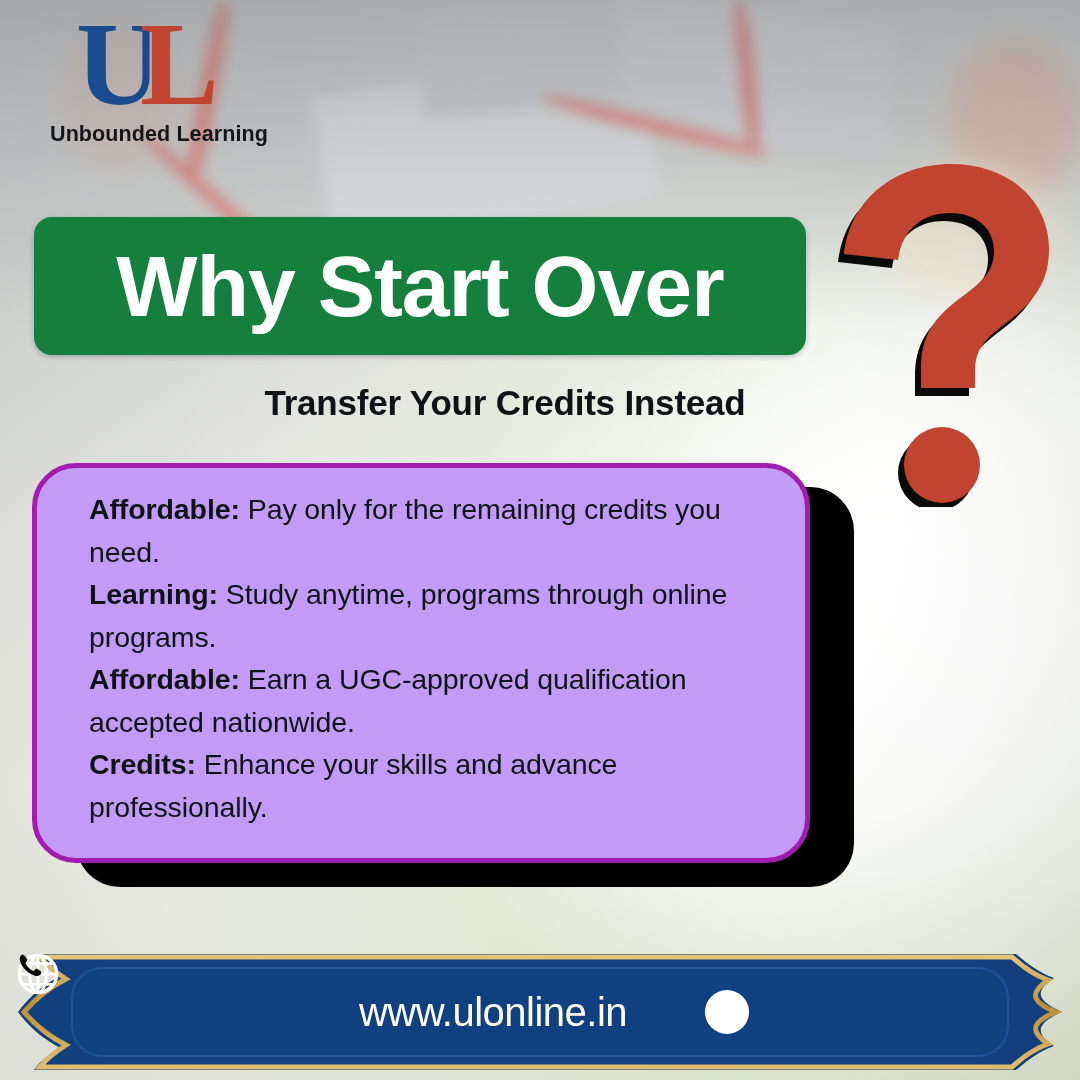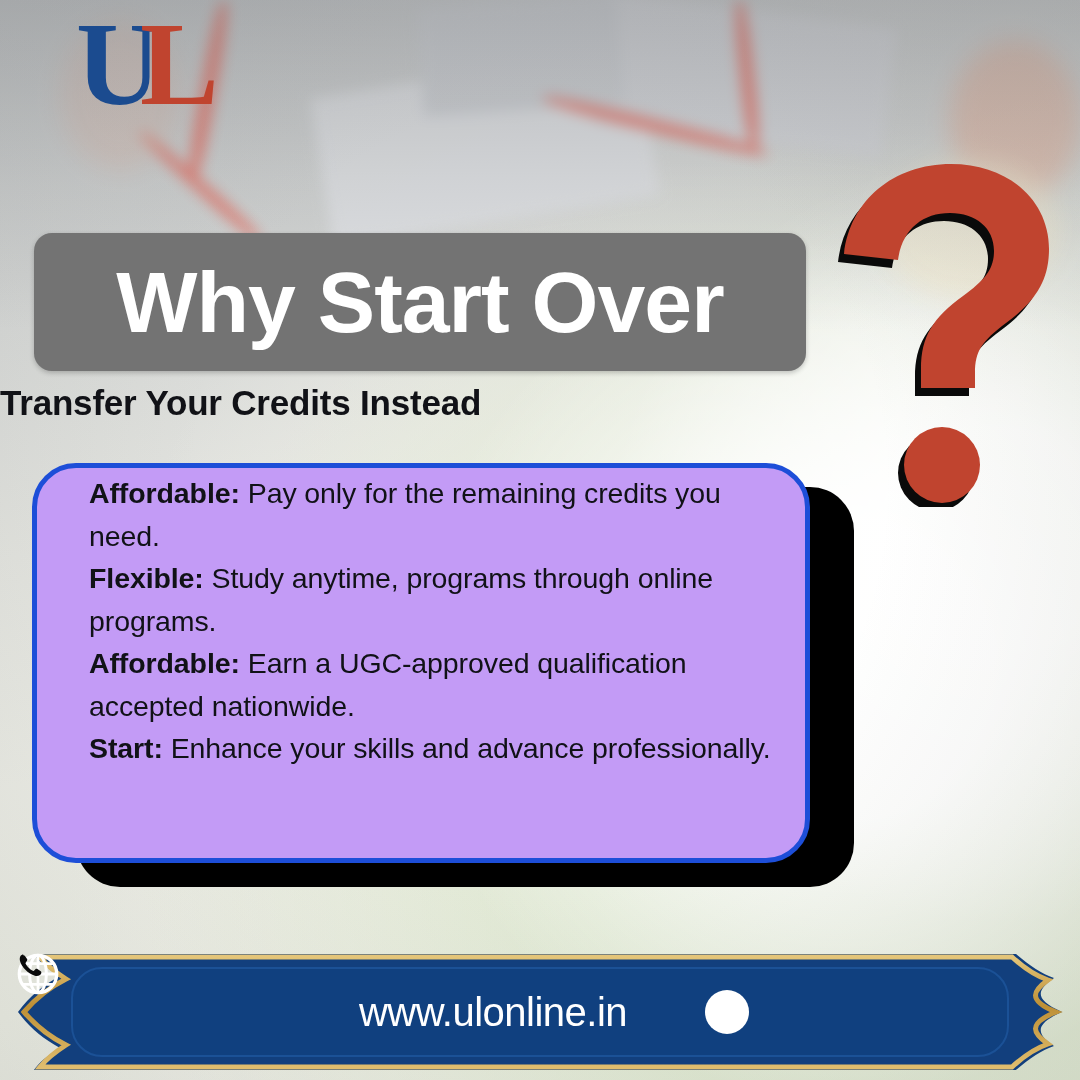--- a/index.html
+++ b/index.html
@@ -46,49 +46,48 @@
   #logo-u{ color:#1b4b8f; left:42px; top:-12px; }
   #logo-l{ color:#c0442f; left:106px; top:-12px; }
   #logo-text{
     font-size:21.5px; font-weight:700; color:#15161a;
     letter-spacing:.1px; text-align:center; margin-top:2px;
   }
 
   
   #headline-banner{
     position:absolute; left:34px; top:217px; width:772px; height:138px;
-    background:#737373; border-radius:18px;
+    background:#15803d; border-radius:18px;
     display:flex; align-items:center; justify-content:center;
     box-shadow:0 2px 5px rgba(0,0,0,.22);
-    margin-top:16px;
   }
   #headline-text{
     color:#ffffff; font-size:86px; font-weight:700; letter-spacing:-1px;
     line-height:1; white-space:nowrap;
   }
   #subtitle-text{
-    position:absolute; left:0; top:383px; width:1010px; text-align:left;
+    position:absolute; left:0; top:383px; width:1010px; text-align:center;
     color:#111217; font-size:35px; font-weight:700; letter-spacing:-.2px;
   }
 
   
   #question-mark{
     position:absolute; left:836px; top:162px; width:232px; height:345px;
   }
   #question-mark svg{ width:100%; height:100%; display:block; }
 
   
   #content-shadow{
     position:absolute; left:76px; top:487px; width:778px; height:400px;
     background:#000000; border-radius:44px;
   }
   #content-card{
     position:absolute; left:32px; top:463px; width:778px; height:400px;
-    background:#c39bf6; border:5px solid #1d4ed8; border-radius:44px;
-    padding:4px 34px 0 52px;
+    background:#c39bf6; border:5px solid #a21caf; border-radius:44px;
+    padding:20px 34px 0 52px;
   }
   #content-list{ list-style:none; }
   #content-list li{
     color:#111217; font-size:28.5px; line-height:42.5px;
     letter-spacing:-.1px;
   }
   #content-list li b{ font-weight:700; }
 
   
   #footer-ribbon{
@@ -129,20 +128,21 @@
   <div class="blob" style="left:880px;top:160px;width:180px;height:140px;background:rgba(248,238,210,.6);"></div>
 </div>
 <div id="bg-top-dark"></div>
 <div id="bg-vignette"></div>
 
 <div id="logo-block">
   <div id="logo-mark">
     <span id="logo-u">U</span>
     <span id="logo-l">L</span>
   </div>
+  <div id="logo-text">Unbounded Learning</div>
 </div>
 
 <div id="headline-banner">
   <span id="headline-text">Why Start Over</span>
 </div>
 <div id="subtitle-text">Transfer Your Credits Instead</div>
 
 <div id="question-mark">
   <svg viewBox="0 0 232 345" xmlns="http://www.w3.org/2000/svg">
     <g transform="translate(-6,8)">
@@ -153,23 +153,23 @@
       <path fill="#c0442f" d="M115 2C58 2 14 38 8 92l54 6c4-30 24-47 52-47 26 0 44 15 44 38 0 18-9 29-31 45-30 22-42 40-42 73v19h54v-15c0-22 7-32 31-50 30-22 43-43 43-74C213 39 173 2 115 2z"></path>
       <circle fill="#c0442f" cx="106" cy="303" r="38"></circle>
     </g>
   </svg>
 </div>
 
 <div id="content-shadow"></div>
 <div id="content-card">
   <ul id="content-list">
     <li><b>Affordable:</b> <span>Pay only for the remaining credits you need.</span></li>
-    <li><b> Flexible:</b> <span>Study anytime, programs through online programs.</span></li>
+    <li><b> Learning:</b> <span>Study anytime, programs through online programs.</span></li>
     <li><b>Affordable:</b> <span>Earn a UGC-approved qualification accepted nationwide.</span></li>
-    <li><b>Start:</b> <span>Enhance your skills and advance professionally.</span></li>
+    <li><b>Credits:</b> <span>Enhance your skills and advance professionally.</span></li>
   </ul>
 </div>
 
 <div id="footer-ribbon">
   <svg viewBox="0 0 1048 120" preserveAspectRatio="none" xmlns="http://www.w3.org/2000/svg">
     <defs>
       <linearGradient id="goldgrad" x1="0" y1="0" x2="0" y2="1">
         <stop offset="0%" stop-color="#e4c579"></stop>
         <stop offset="45%" stop-color="#bd8f35"></stop>
         <stop offset="100%" stop-color="#e0bd6e"></stop>

